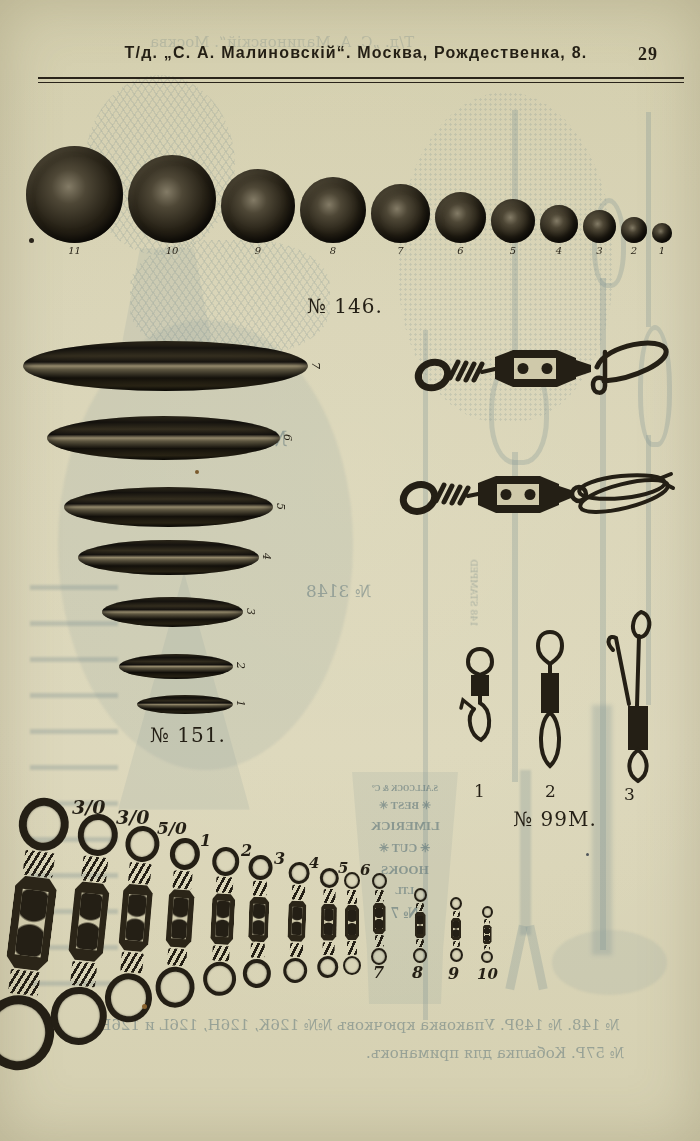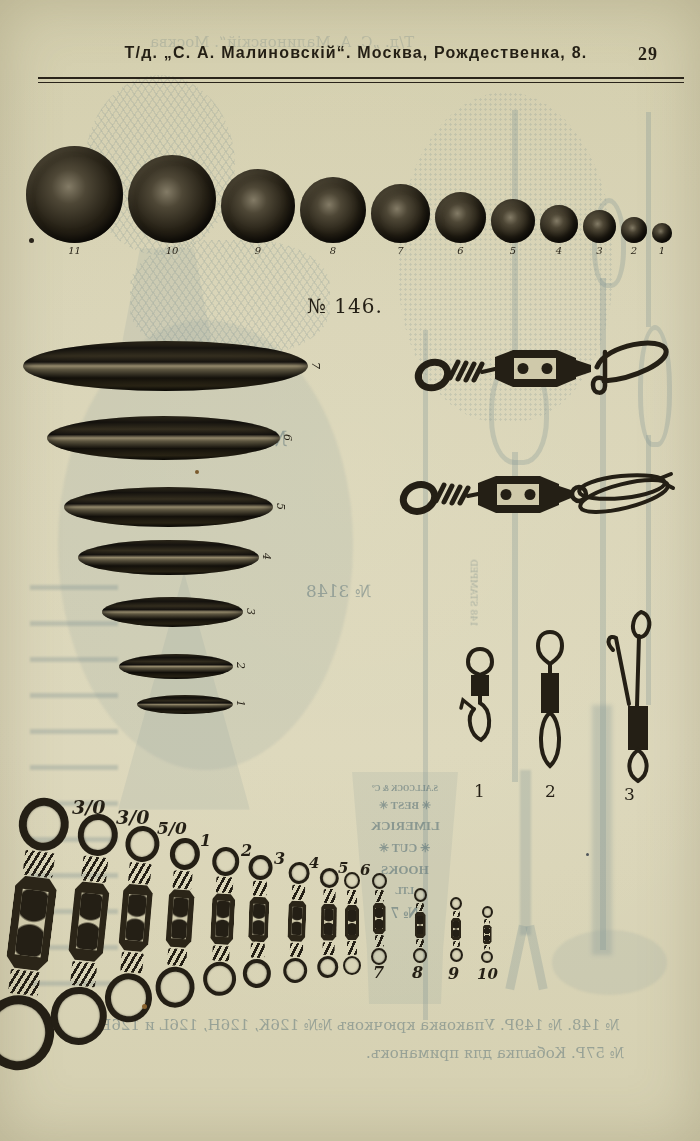--- a/index.html
+++ b/index.html
@@ -170,20 +170,21 @@
       <div class="abs spindle-num" style="left: 277px; top: 500px;">5</div>
       <div class="abs spindle" style="left: 78px; top: 539.5px; width: 181px; height: 35px;"></div>
       <div class="abs spindle-num" style="left: 263px; top: 550px;">4</div>
       <div class="abs spindle" style="left: 102px; top: 597px; width: 141px; height: 30px;"></div>
       <div class="abs spindle-num" style="left: 247px; top: 605px;">3</div>
       <div class="abs spindle" style="left: 119px; top: 653.5px; width: 114px; height: 25px;"></div>
       <div class="abs spindle-num" style="left: 237px; top: 659px;">2</div>
       <div class="abs spindle" style="left: 137px; top: 694.5px; width: 96px; height: 19px;"></div>
       <div class="abs spindle-num" style="left: 237px; top: 697px;">1</div>
     </div>
+  <div class="abs fig-label" style="left:103px;top:723px;">№ 151.</div>
 
   <svg class="abs" style="left:412px;top:330px;" width="258" height="72" viewBox="0 0 258 72">
     <g fill="none" stroke="#241f15" stroke-linecap="round">
       <ellipse cx="21" cy="45" rx="15" ry="12.5" stroke-width="7" transform="rotate(-20 21 45)"></ellipse>
       <path d="M38,48 l8,-16 M46,49 l8,-16 M54,50 l8,-16 M62,50 l8,-16" stroke-width="5"></path>
       <path d="M70,42 L83,39" stroke-width="4"></path>
       <path d="M83,27 L101,20 L145,20 L164,28 L164,49 L145,57 L101,57 L83,49 Z" fill="#241f15" stroke="none"></path>
       <rect x="102" y="28" width="42" height="21" fill="#cfc9aa" stroke="none"></rect>
       <circle cx="111" cy="38.5" r="5.5" fill="#241f15" stroke="none"></circle>
       <circle cx="135" cy="38.5" r="5.5" fill="#241f15" stroke="none"></circle>
@@ -233,20 +234,21 @@
       <path d="M44,28 L42,98"></path>
       <rect x="33" y="98" width="20" height="44" fill="#241f15" stroke="none"></rect>
       <path d="M43,142 C54,150 55,166 43,173 C31,166 32,150 43,142 Z"></path>
     </g>
   </svg>
   <div id="digits99m">
       <div class="abs digit" style="left: 474px; top: 781px;">1</div>
       <div class="abs digit" style="left: 545px; top: 781px;">2</div>
       <div class="abs digit" style="left: 624px; top: 784px;">3</div>
     </div>
+  <div class="abs fig-label" style="left:470px;top:807px;">№ 99М.</div>
 
   <div id="swivels">
       <div class="abs sw" style="left: 11px; top: 798px; width: 72px; height: 274px; transform: rotate(7deg); transform-origin: 50% 0px;">
         <div class="sw-ring" style="width: 50px; height: 53px; border-width: 8px;"></div>
         <div class="sw-coil" style="width: 30px;"></div>
         <div class="sw-body" style="width: 42px; height: 93px;">
           <div class="sw-window"></div>
         </div>
         <div class="sw-coil" style="width: 30px;"></div>
         <div class="sw-ring" style="width: 72px; height: 75px; border-width: 9px;"></div>

